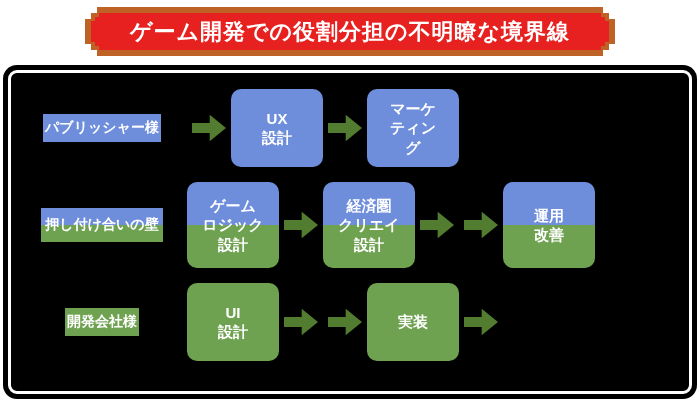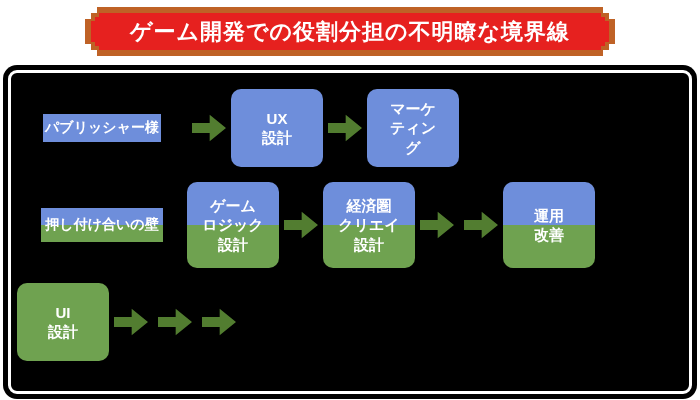--- a/index.html
+++ b/index.html
@@ -116,27 +116,31 @@
           <div class="arrow-shape"></div>
         </div>
       <div class="arrow-cell">
           <div class="arrow-shape"></div>
         </div>
       <div class="box split">運用
 改善</div>
     </div>
 
     <div class="row row-3">
+      <div class="label-cell">
+        <div class="label green">開発会社様</div>
+      </div>
       <div class="box green">UI
 設計</div>
       <div class="arrow-cell">
           <div class="arrow-shape"></div>
         </div>
       <div class="arrow-cell">
           <div class="arrow-shape"></div>
         </div>
+      <div class="box green">実装</div>
       <div class="arrow-cell">
           <div class="arrow-shape"></div>
         </div>
     </div>
 
   </div>
 </div>
 
 </body></html>

